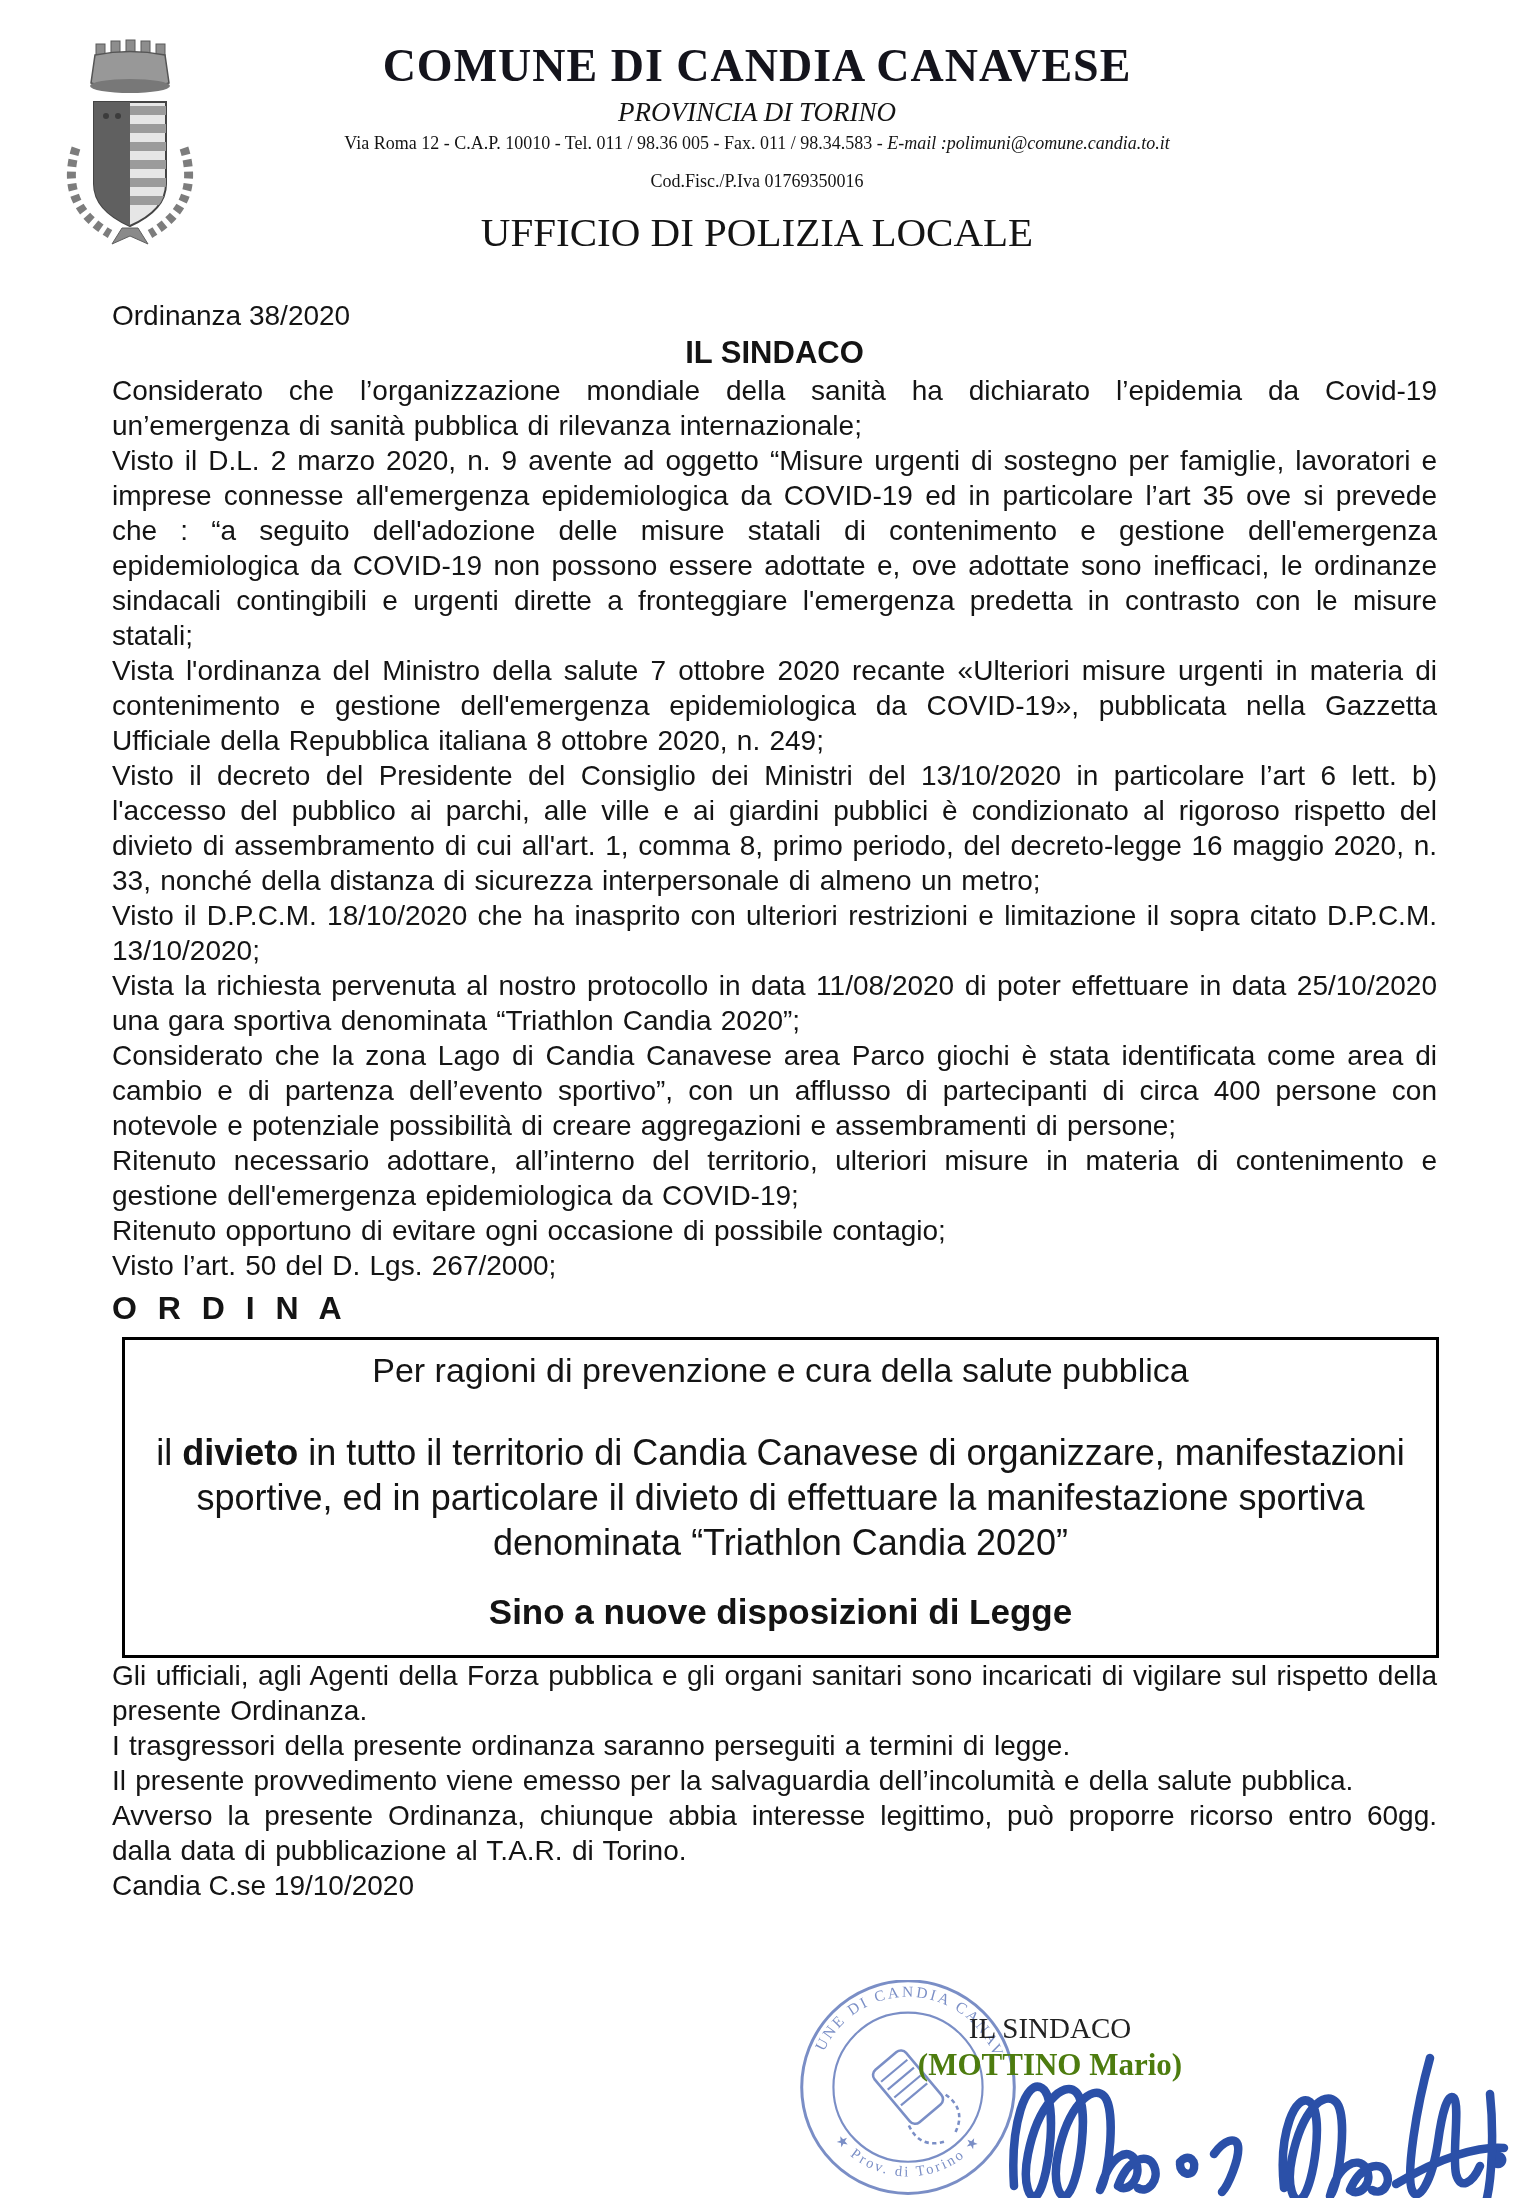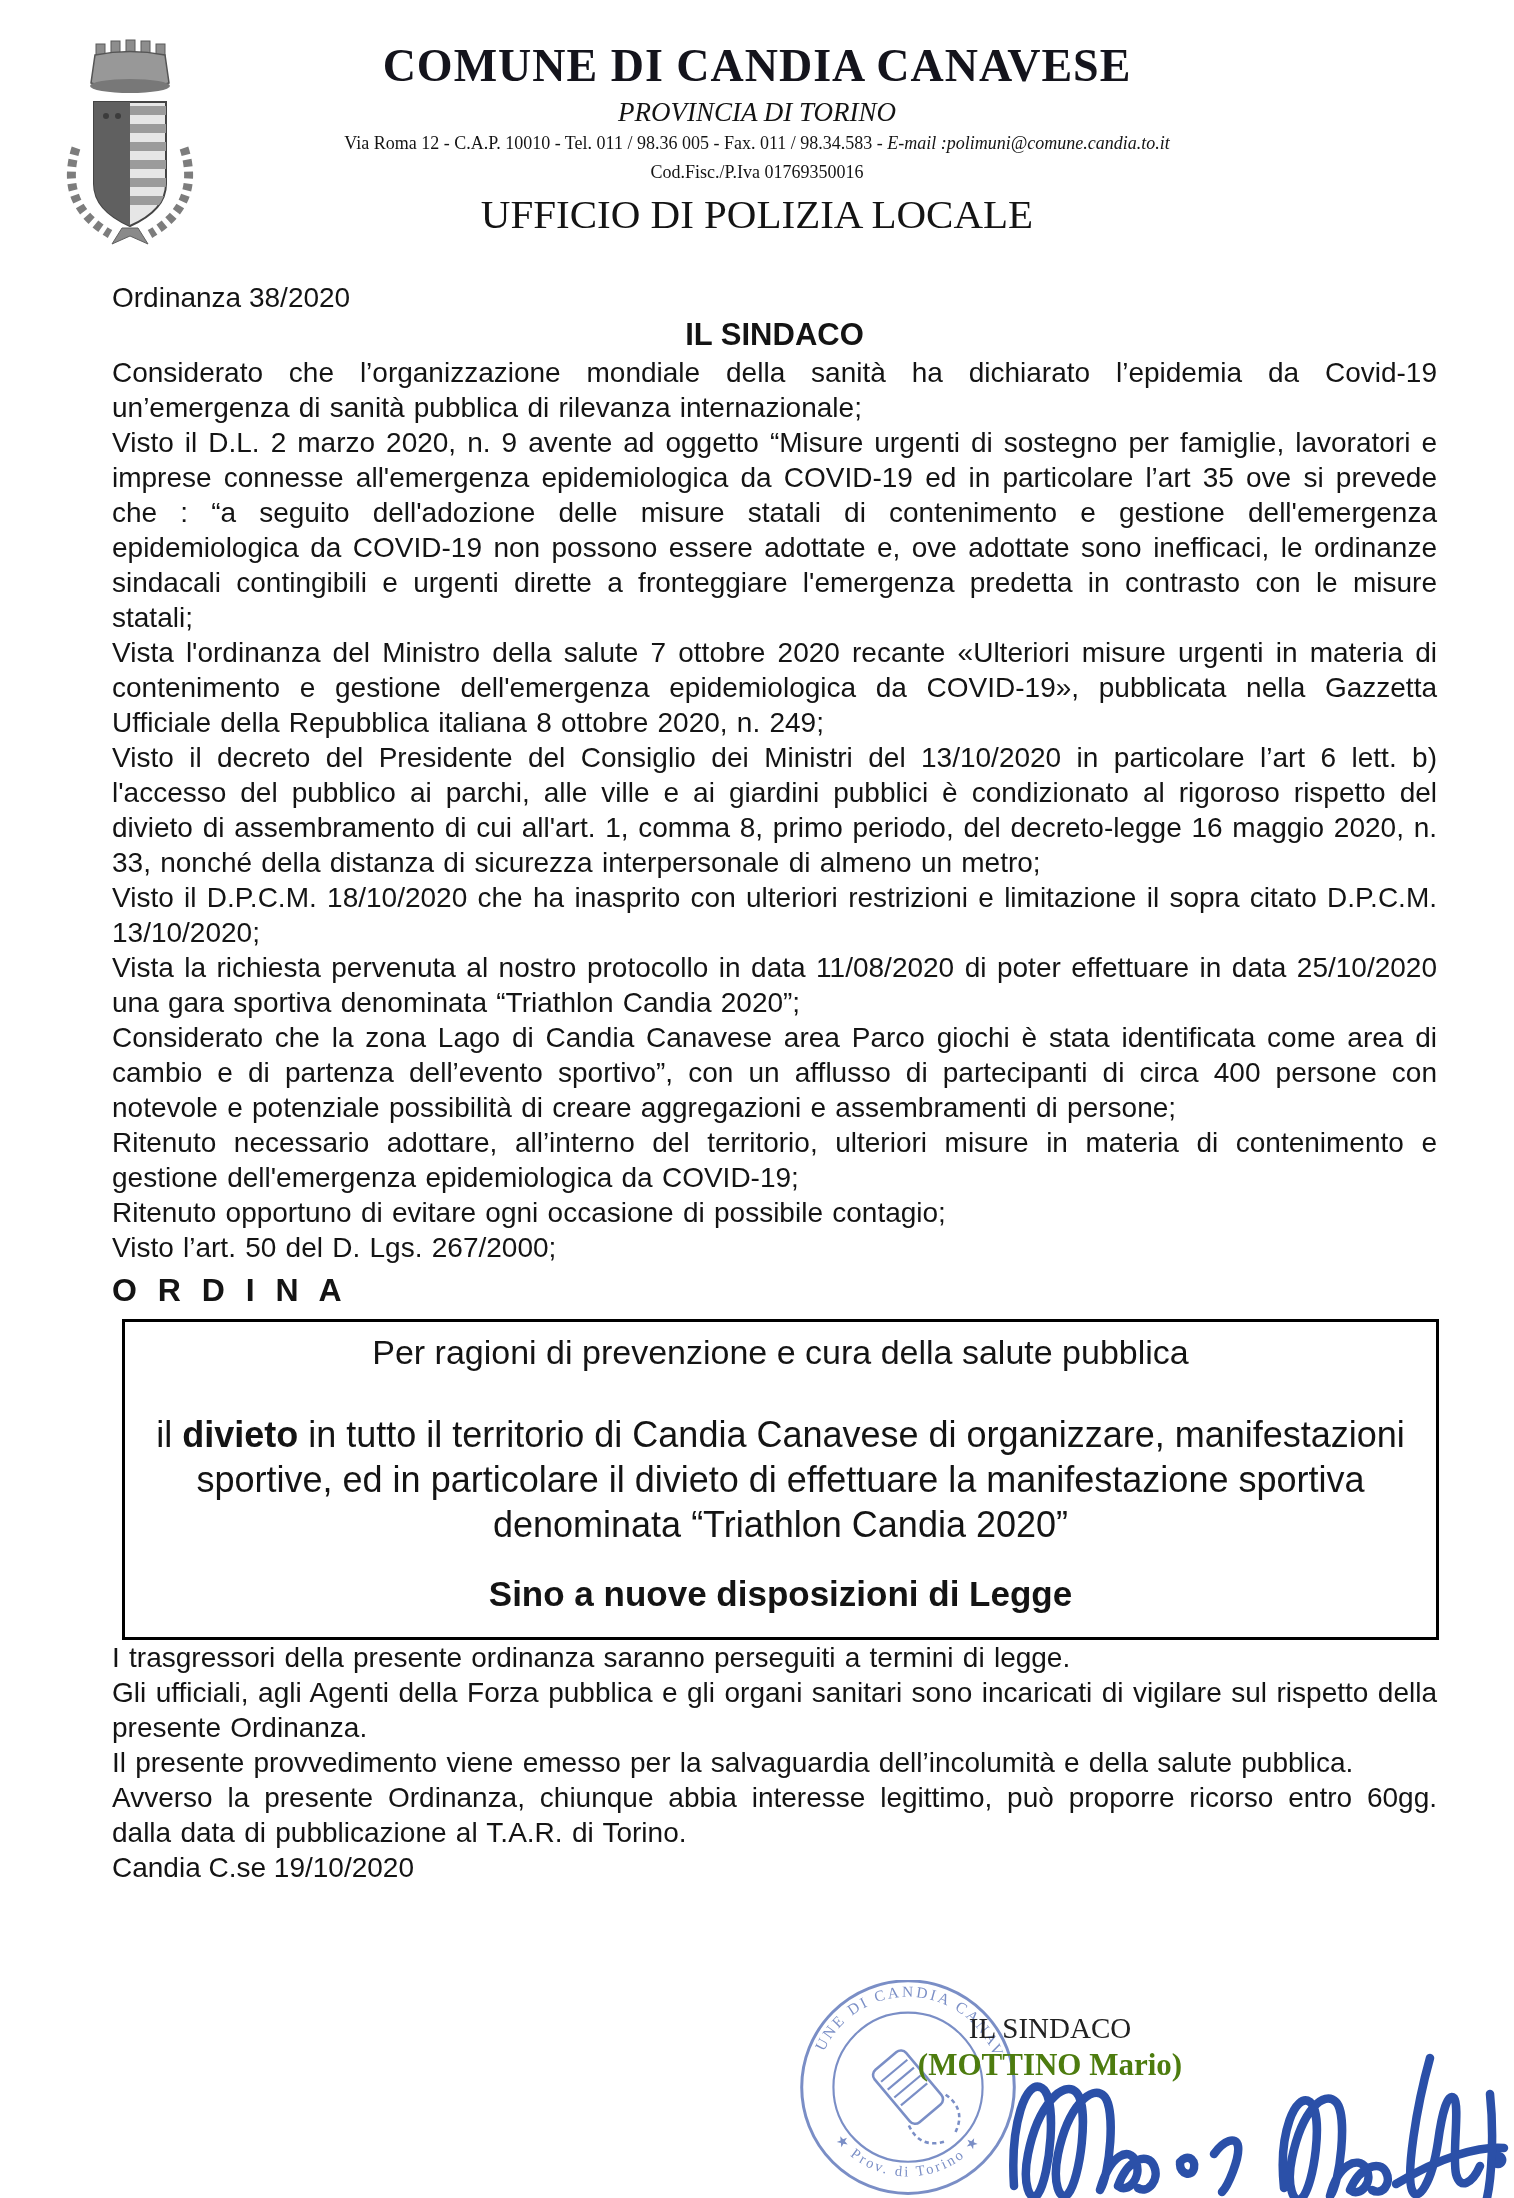--- a/index.html
+++ b/index.html
@@ -17,21 +17,21 @@
   }
   .province{
     font-family:"Liberation Serif", serif;font-style:italic;
     font-size:27px;line-height:33px;margin:4px 16px 0;
   }
   .address-line{
     font-family:"Liberation Serif", serif;font-size:18px;line-height:22px;margin:3px 0 0;
   }
   .address-line .email{font-style:italic;}
   .fiscal{
-    font-family:"Liberation Serif", serif;font-size:18px;line-height:22px;margin:7px;
+    font-family:"Liberation Serif", serif;font-size:18px;line-height:22px;margin:16px;
   }
   .office{
     font-family:"Liberation Serif", serif;font-size:41px;line-height:48px;margin:4px 0 0;
   }
   
   .content{margin:42px 77px 0 112px;font-size:28px;line-height:35px;}
   .ord-num{margin:0;}
   .sindaco{text-align:center;font-weight:bold;font-size:31px;line-height:40px;margin:0;}
   p.just{text-align:justify;margin:0;word-spacing:1.5px;}
   .ordina{
@@ -124,22 +124,22 @@
   <p class="just">Visto l’art. 50 del D. Lgs. 267/2000;</p>
 
   <p class="ordina">O R D I N A</p>
 
   <div class="order-box">
     <p class="ob-intro">Per ragioni di prevenzione e cura della salute pubblica</p>
     <p class="ob-body"><span>il </span><b>divieto</b><span> in tutto il territorio di Candia Canavese di organizzare, manifestazioni sportive, ed in particolare il divieto di effettuare la manifestazione sportiva denominata “Triathlon Candia 2020”</span></p>
     <p class="ob-footer">Sino a nuove disposizioni di Legge</p>
   </div>
 
+  <p class="just">Gli ufficiali, agli Agenti della Forza pubblica e gli organi sanitari sono incaricati di vigilare sul rispetto della presente Ordinanza.</p>
   <p class="just">I trasgressori della presente ordinanza saranno perseguiti a termini di legge.</p>
-  <p class="just">Gli ufficiali, agli Agenti della Forza pubblica e gli organi sanitari sono incaricati di vigilare sul rispetto della presente Ordinanza.</p>
   <p class="just">Il presente provvedimento viene emesso per la salvaguardia dell’incolumità e della salute pubblica.</p>
   <p class="just">Avverso la presente Ordinanza, chiunque abbia interesse legittimo, può proporre ricorso entro 60gg. dalla data di pubblicazione al T.A.R. di Torino.</p>
   <p class="place-date">Candia C.se 19/10/2020</p>
 </div>
 
 <div class="sig-area">
 
   <svg class="stamp" viewBox="0 0 280 280" aria-hidden="true">
     <g stroke="#5a73b8" fill="none">
       <circle cx="140" cy="125" r="124" stroke-width="3.5"></circle>

